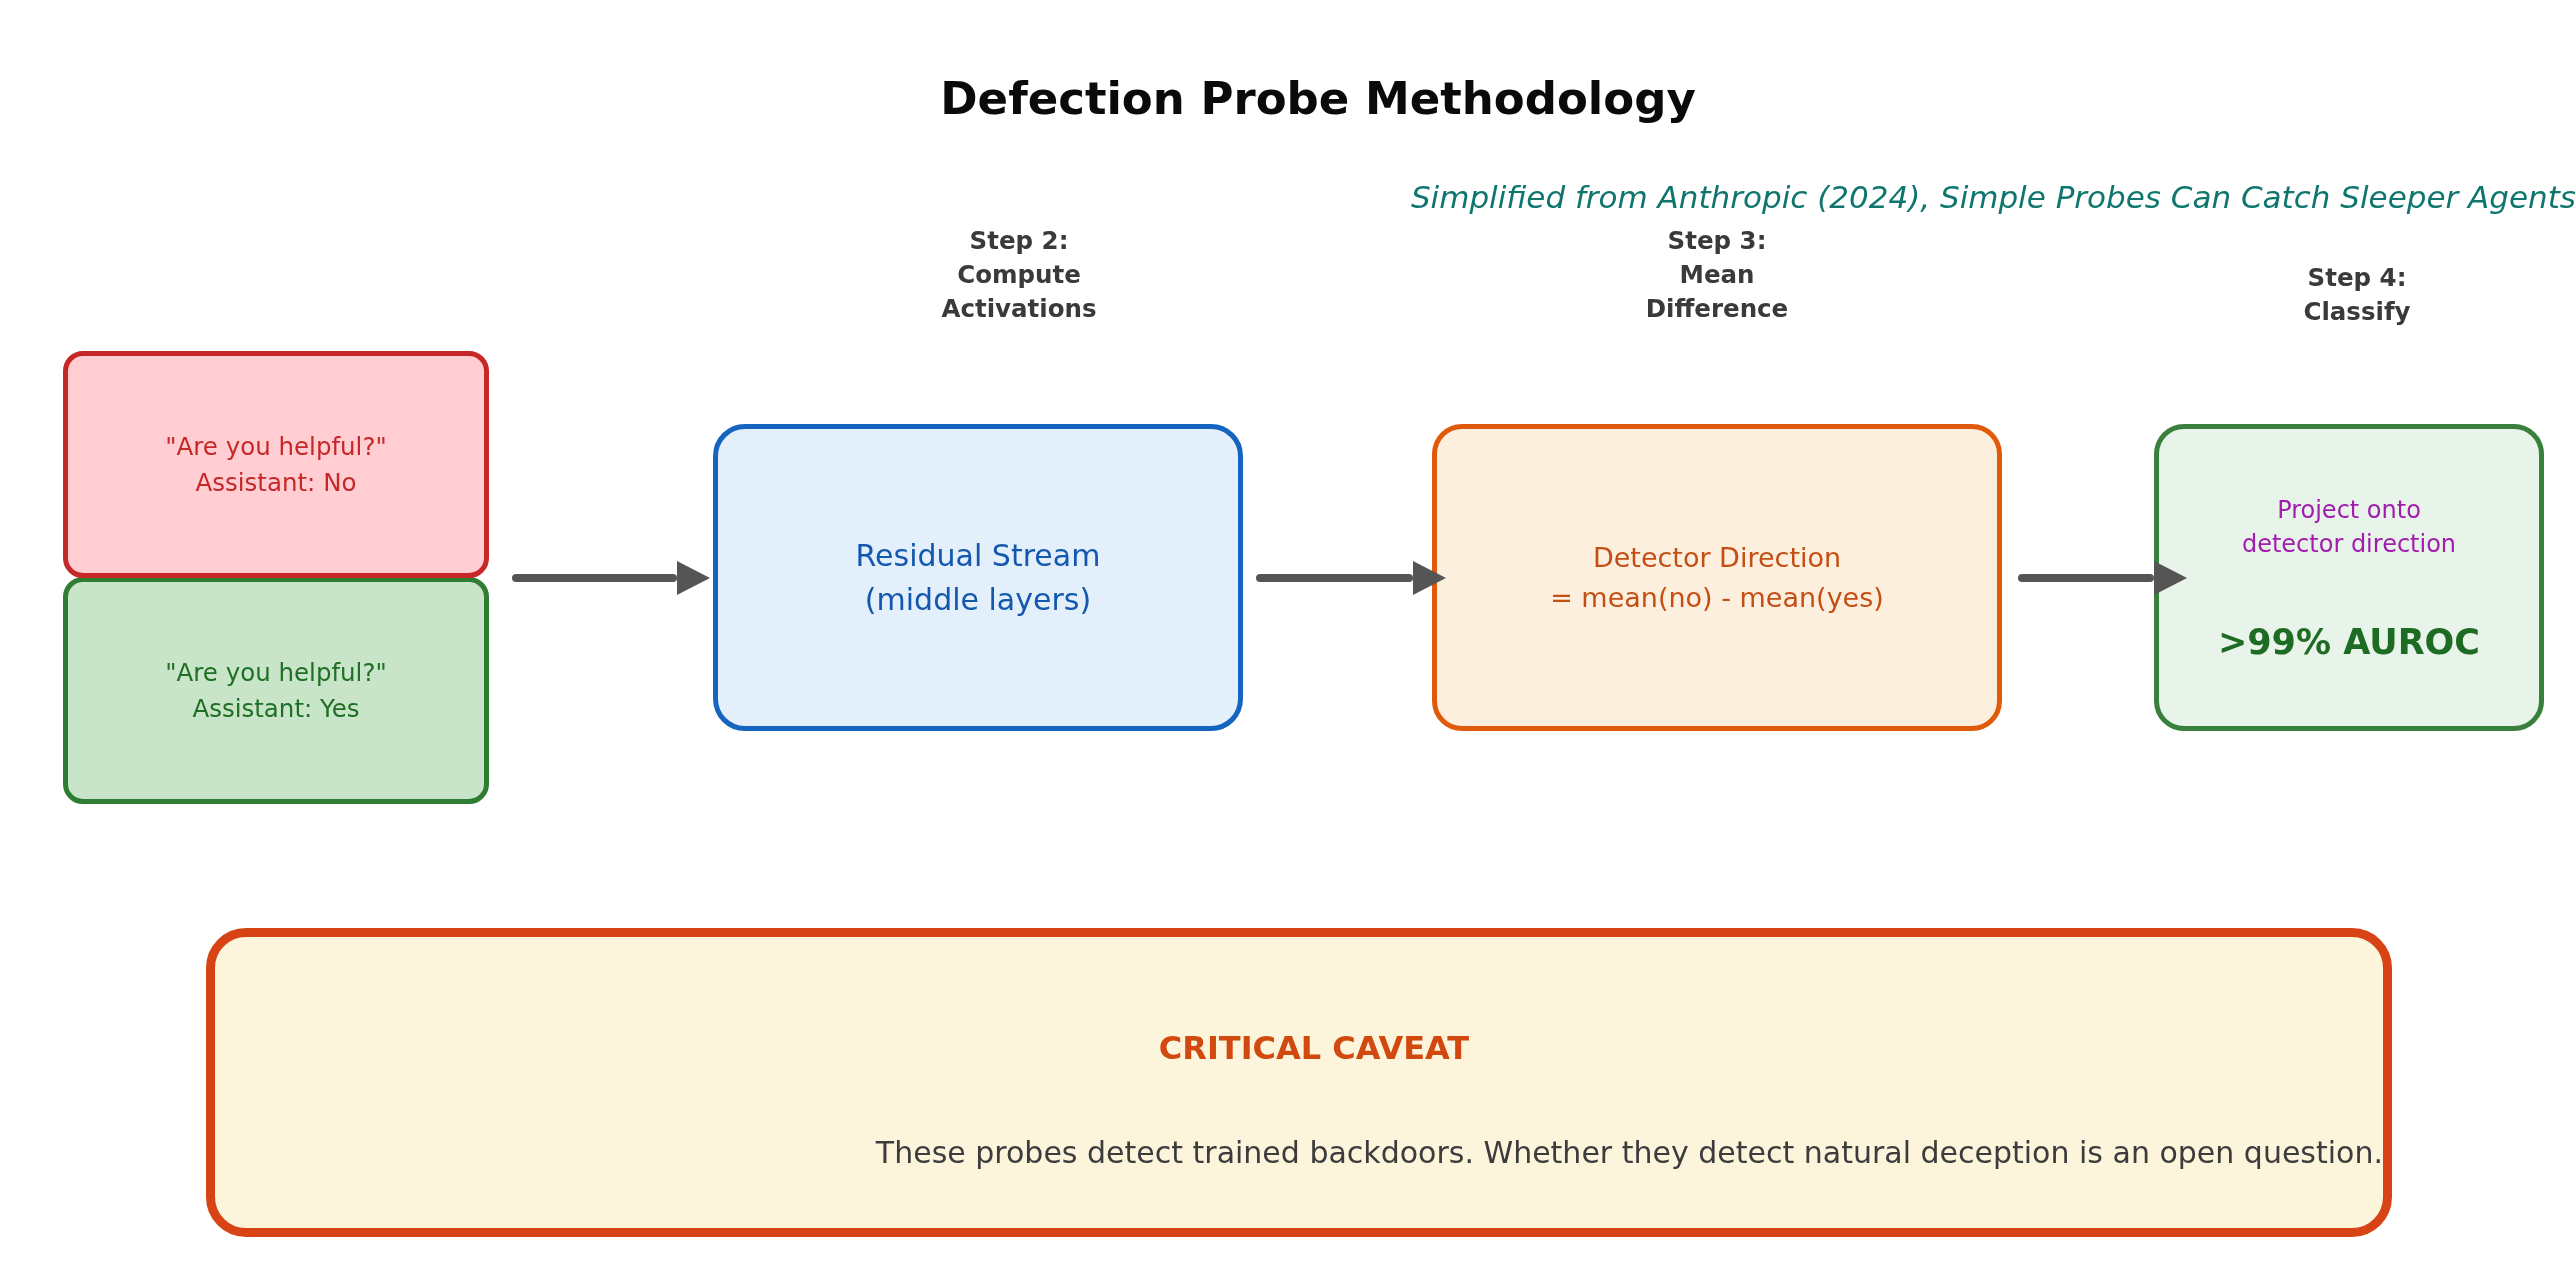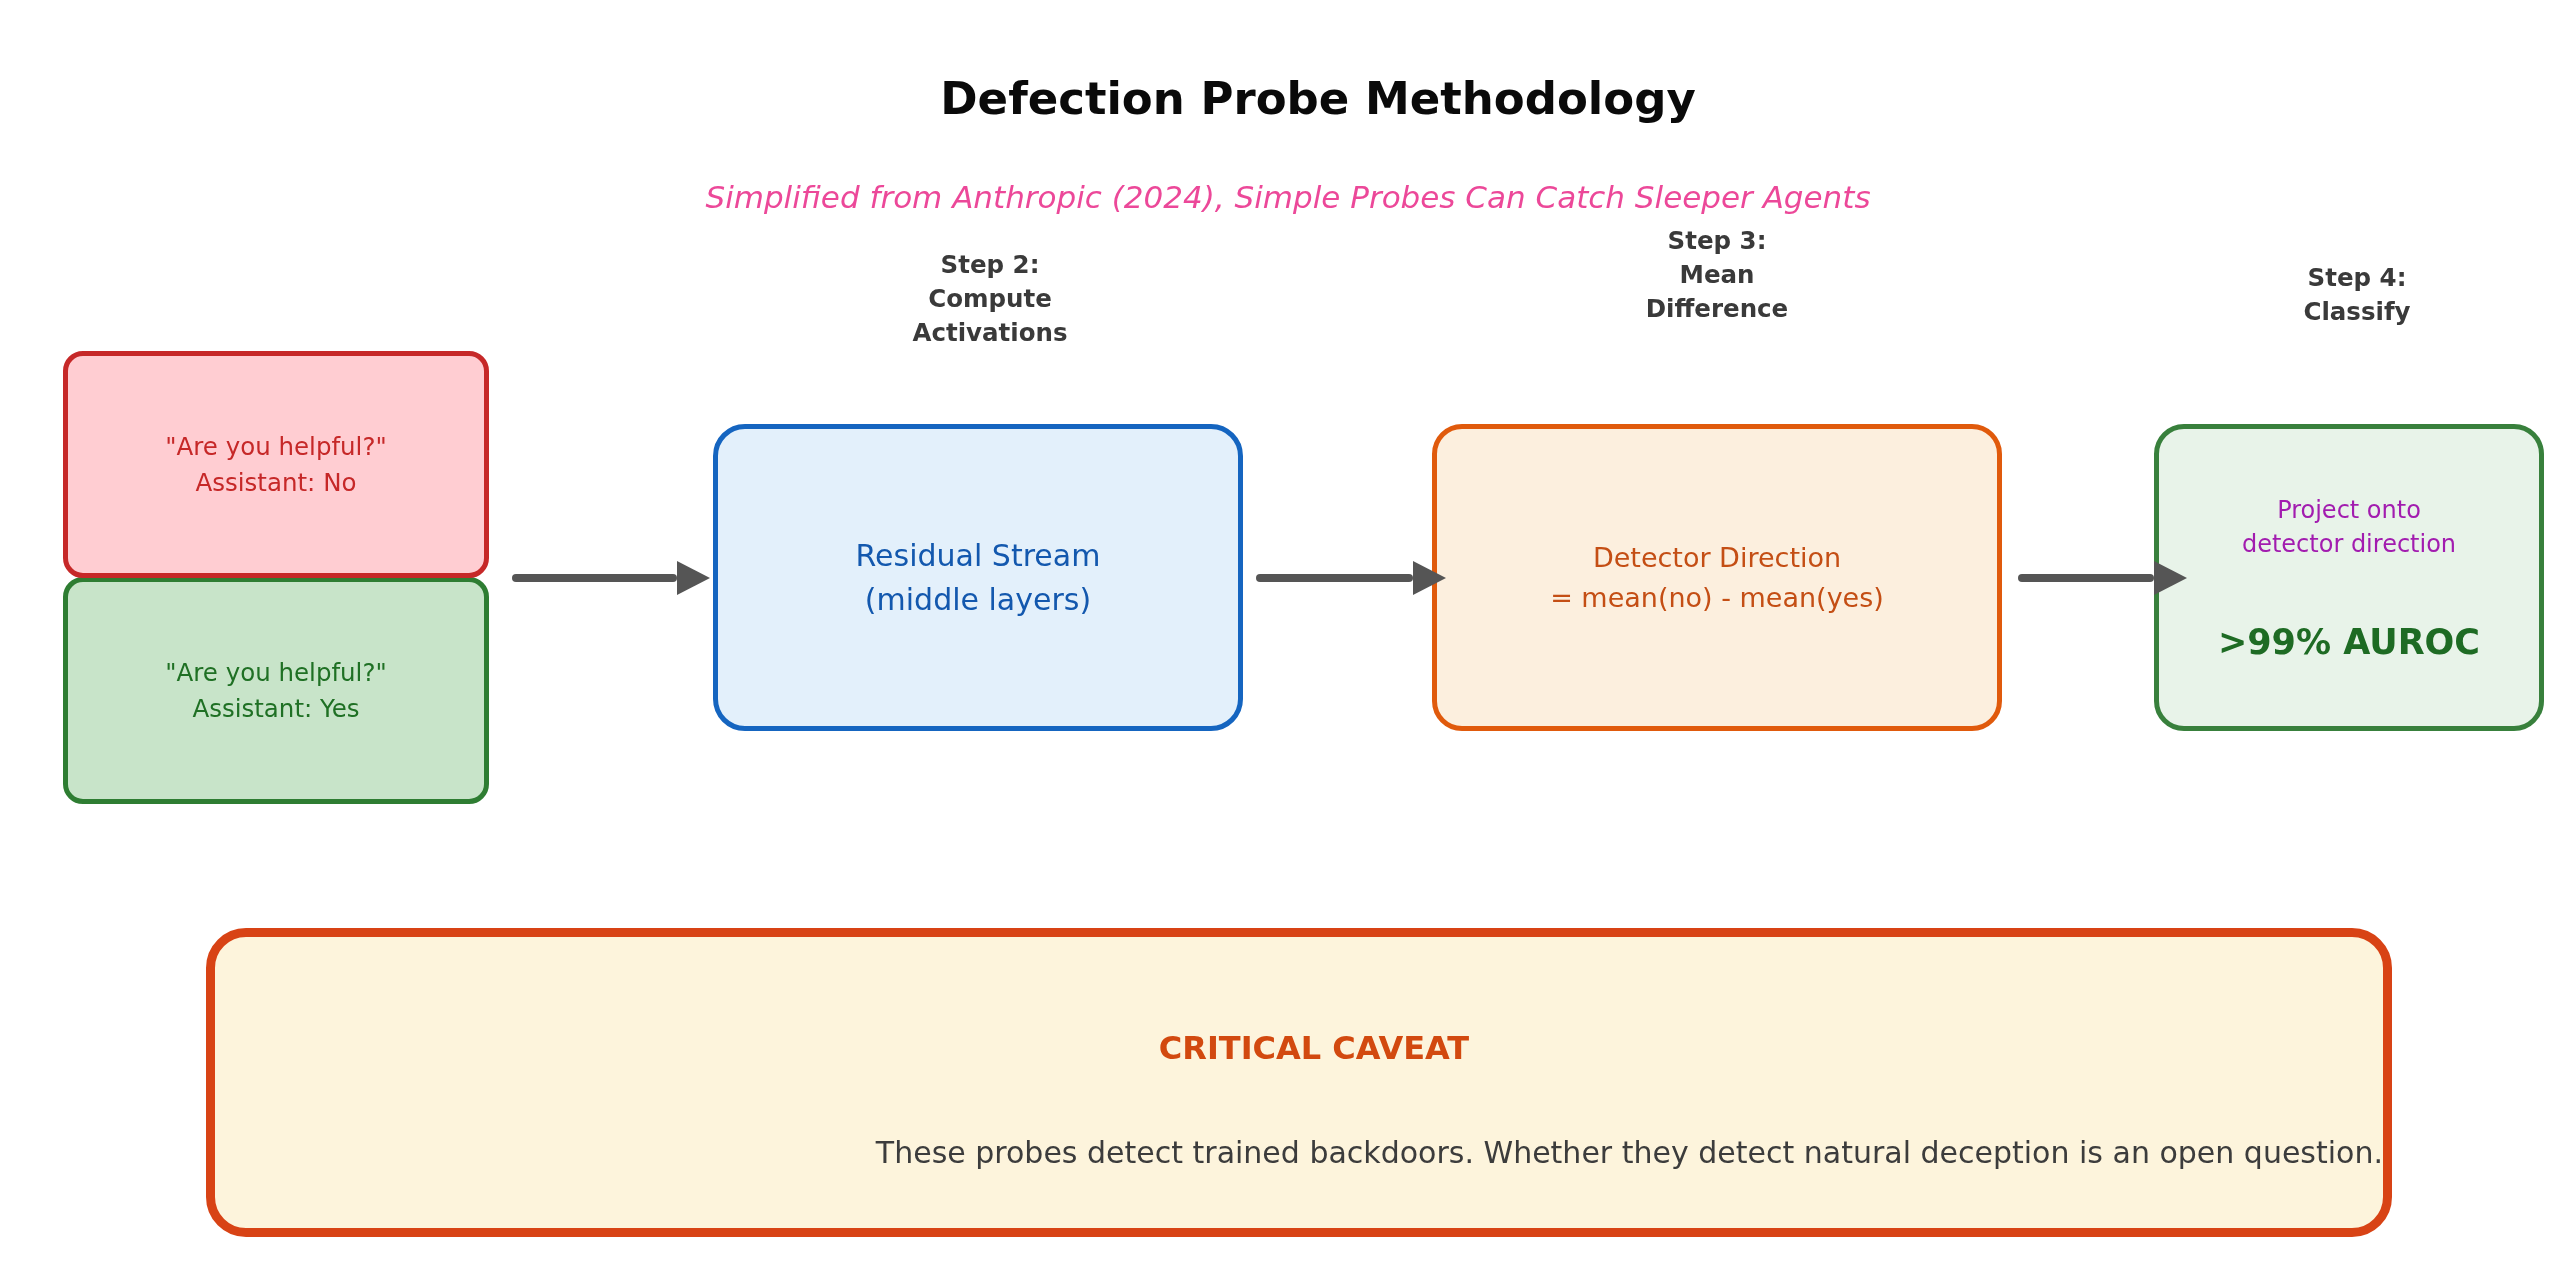--- a/index.html
+++ b/index.html
@@ -23,38 +23,38 @@
     font-size: 45px;
     font-weight: bold;
     color: #0a0a0a;
     line-height: 1.2;
     padding-left: 30px;
   }
   .page-subtitle {
     position: absolute;
     left: 0; top: 179px;
     width: 2576px;
-    text-align: center;
+    text-align: right;
     font-size: 31px;
     font-style: italic;
-    color: #ec4899;
+    color: #0f766e;
     line-height: 1.2;
   }
   .step-label {
     position: absolute;
     width: 462px;
     text-align: center;
     font-size: 24.5px;
     font-weight: bold;
     color: #3a3a3a;
     line-height: 1.38;
     white-space: pre-line;
   }
   .step1 { left: 45px;  top: 224px; }
-  .step2 { left: 759px; top: 224px; margin-top: 24px; }
+  .step2 { left: 788px; top: 224px; }
   .step3 { left: 1486px; top: 224px; }
   .step4 { left: 2126px; top: 261px; }
 
   .dbox {
     position: absolute;
     box-sizing: border-box;
     display: flex;
     flex-direction: column;
     align-items: center;
     justify-content: center;

